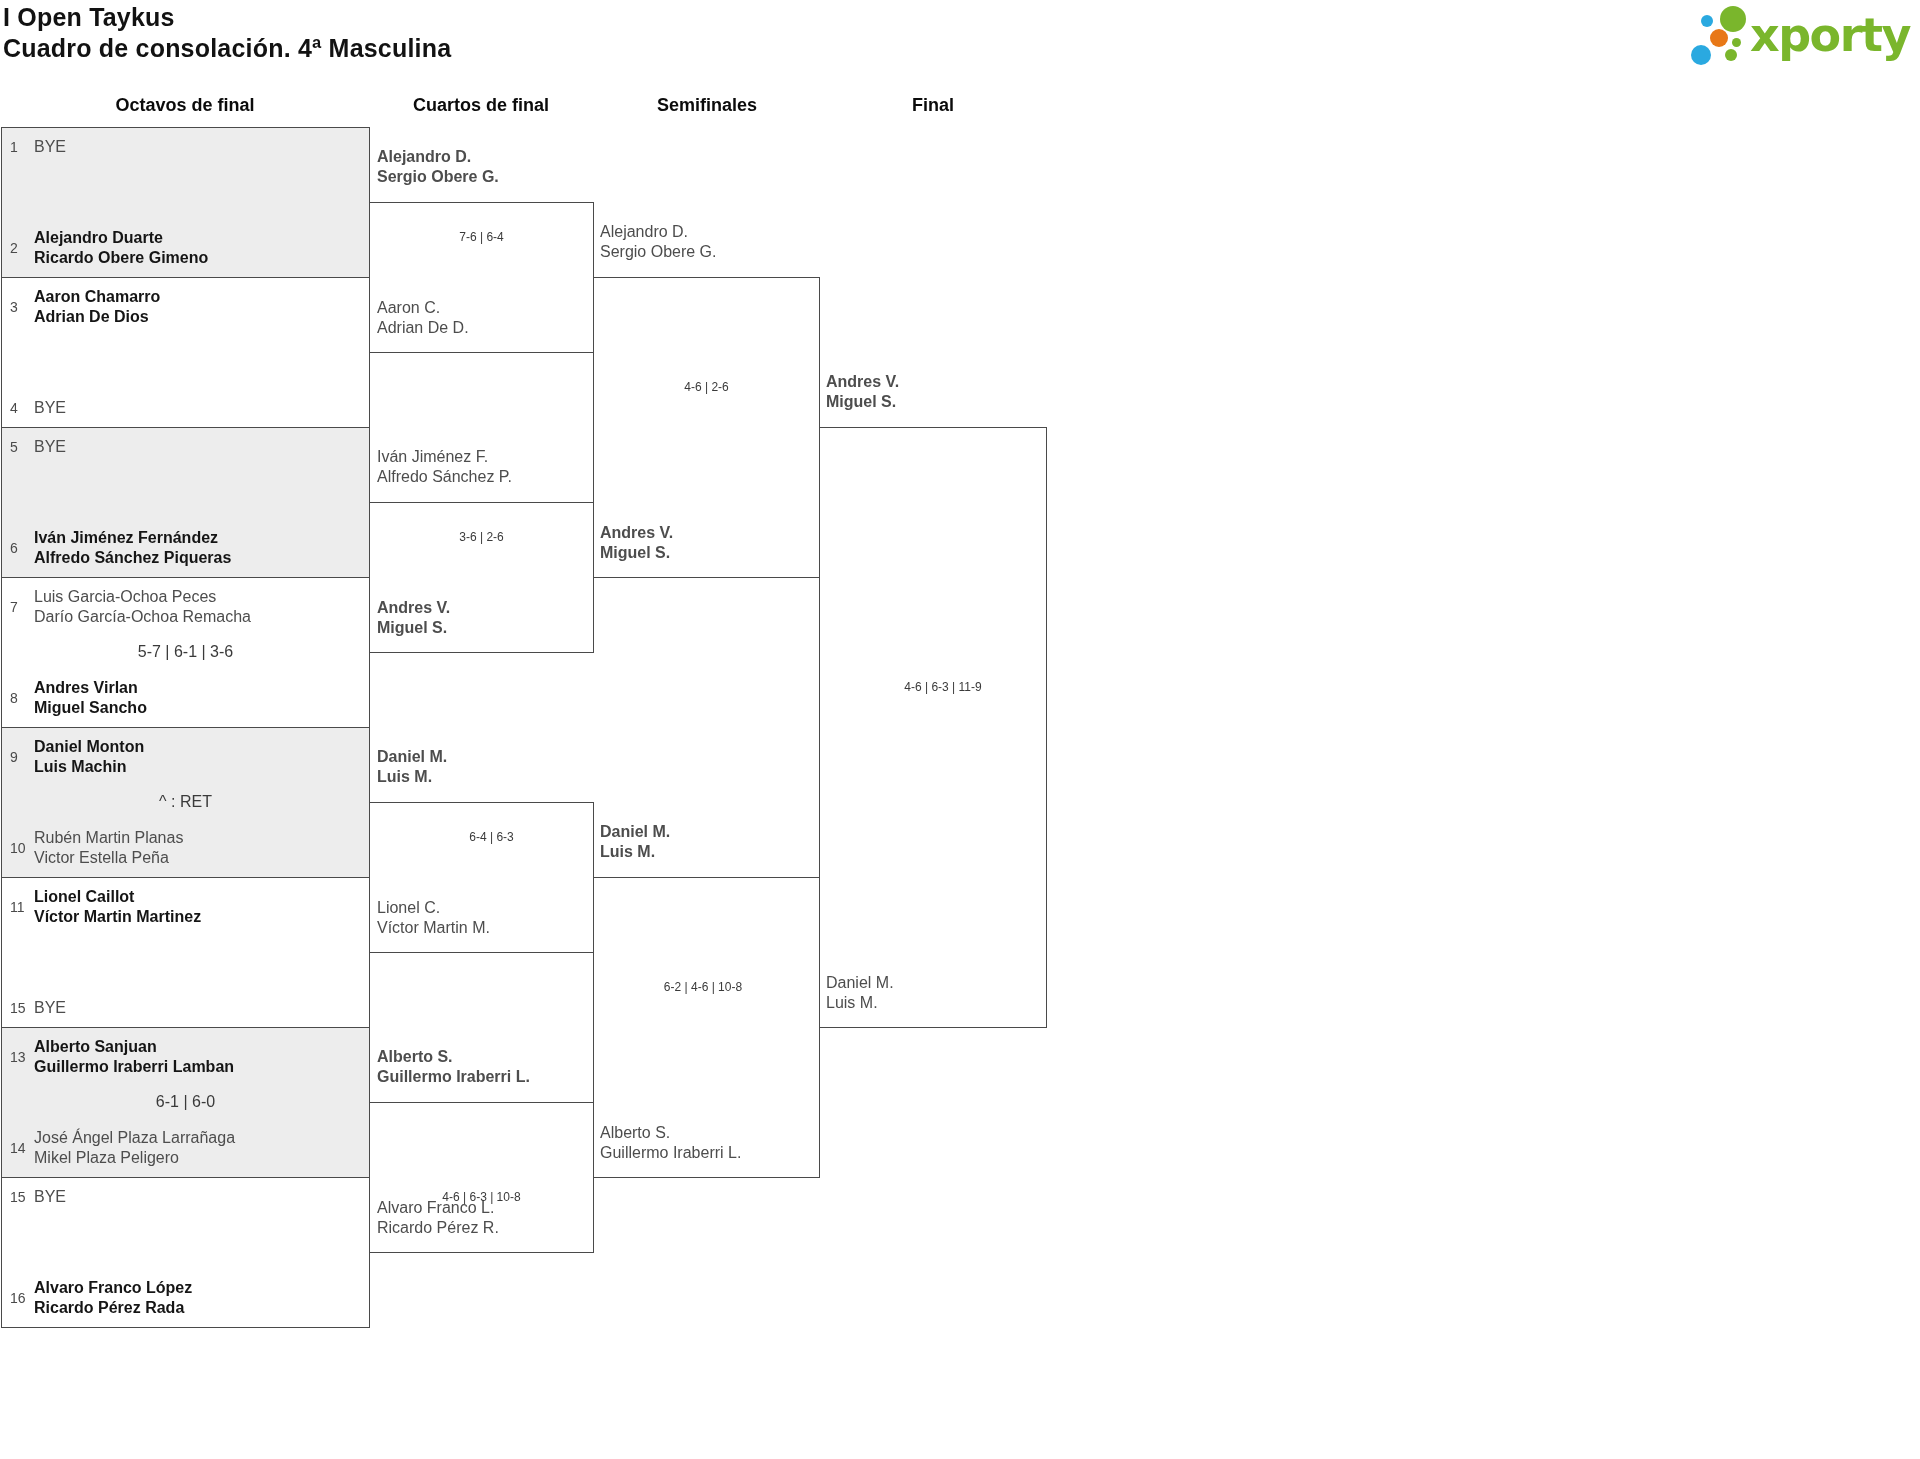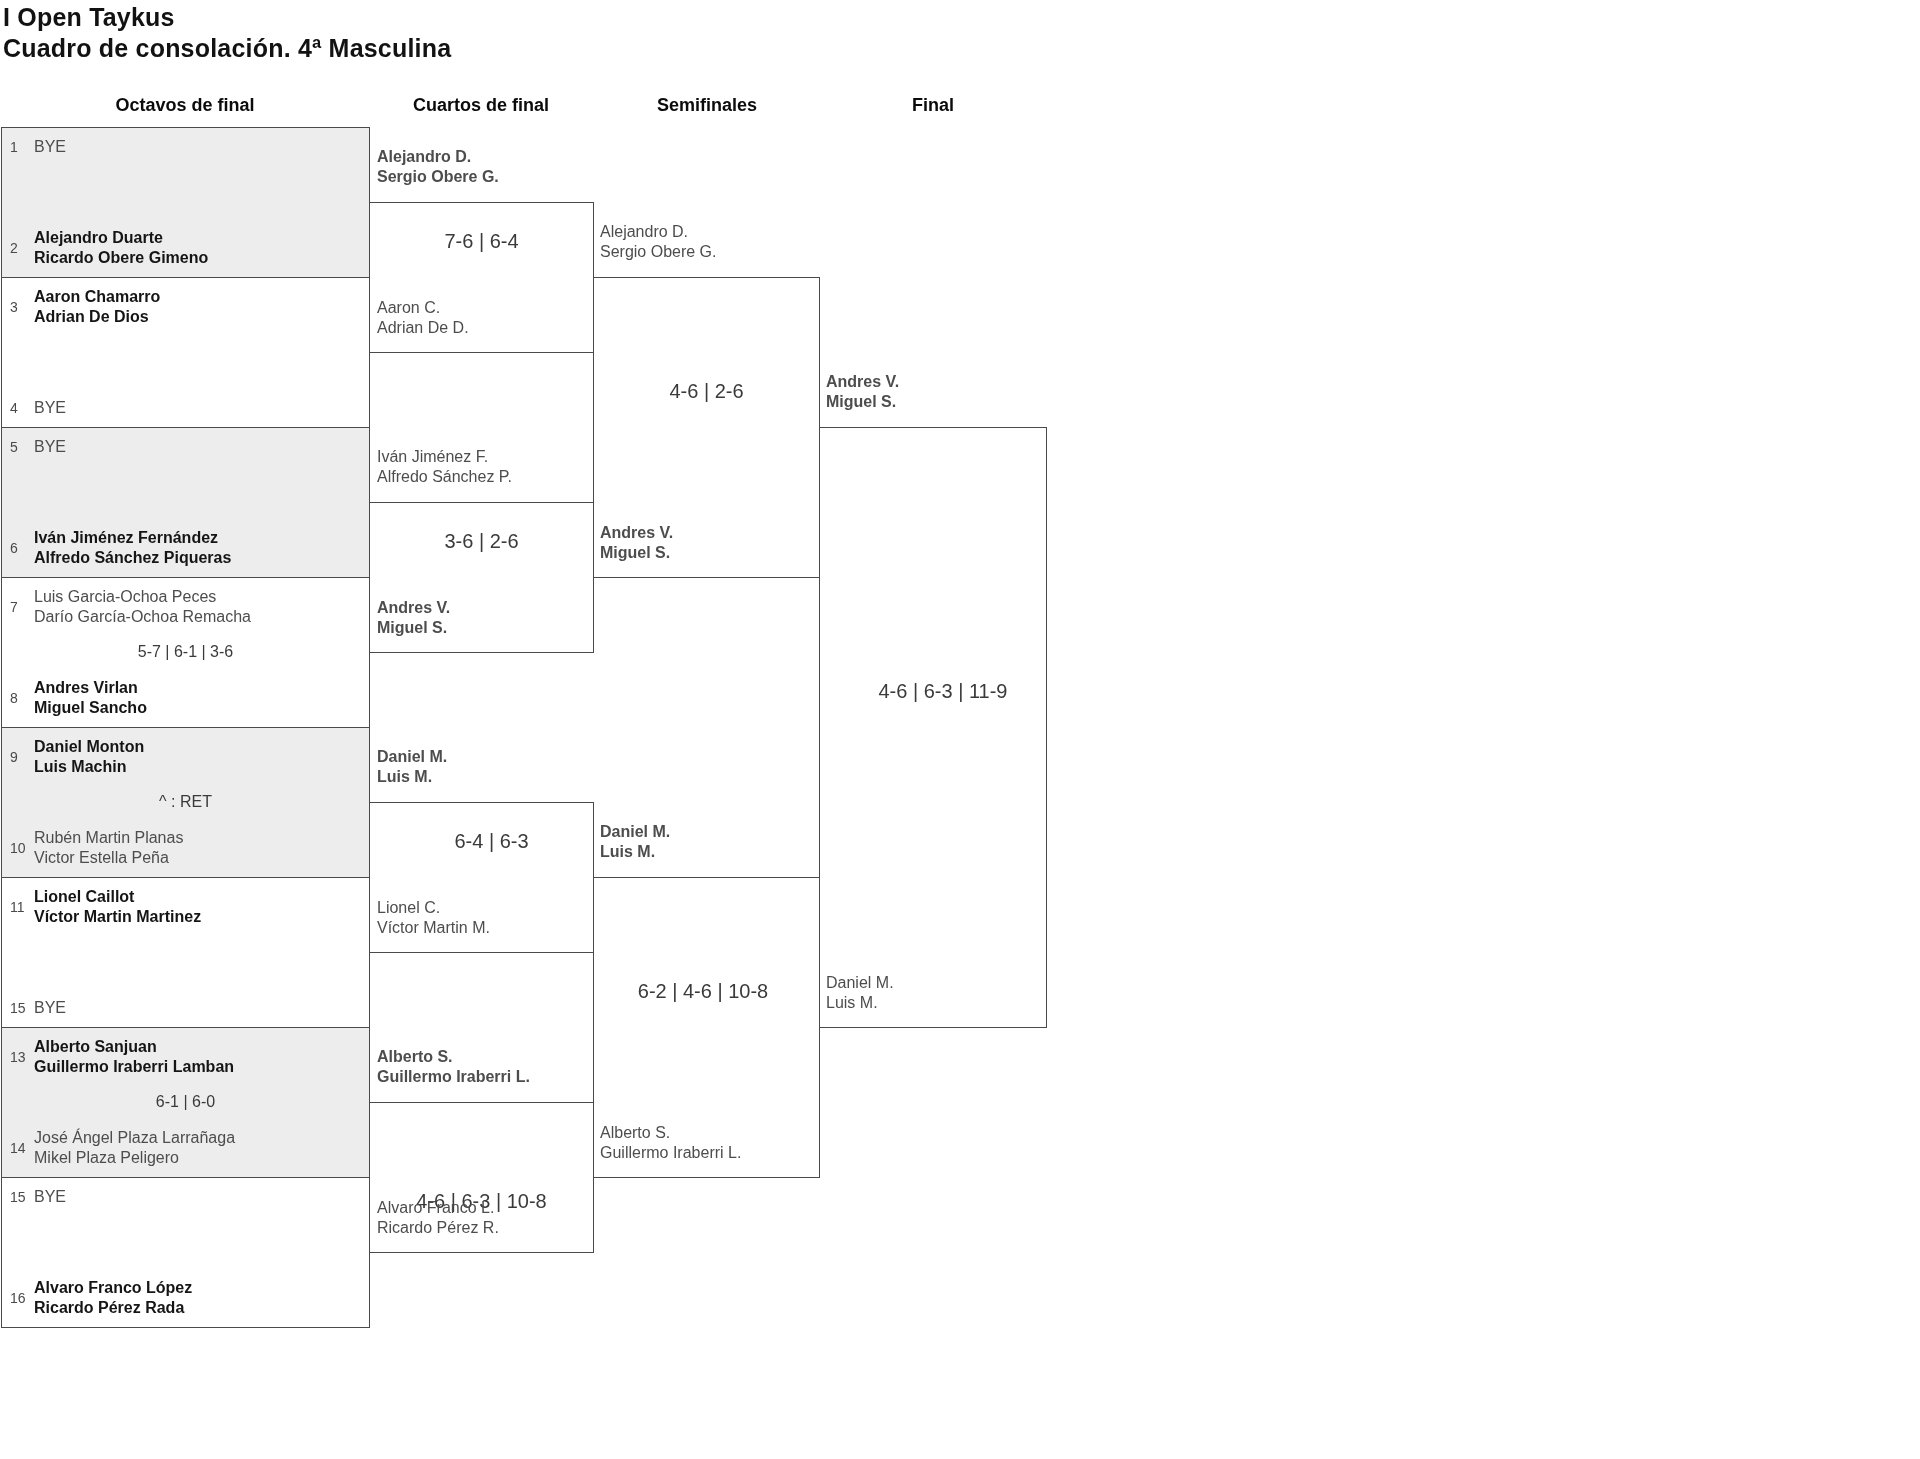--- a/index.html
+++ b/index.html
@@ -23,35 +23,44 @@
   .names span{display:block}
   .w{font-weight:700;color:#151515}
 
   .mscore{position:absolute;left:0;right:0;top:65px;text-align:center;font-size:16px;color:#3a3a3a}
 
   .rect{position:absolute;border:1px solid #4a4a4a;box-sizing:border-box}
 
   .lbl{position:absolute;font-size:16px;line-height:20px;color:#4d4d4d}
   .lbl span{display:block}
 
-  .sc{position:absolute;text-align:center;font-size:20px;color:#3a3a3a}
+  .sc{position:absolute;text-align:center;font-size:12px;color:#3a3a3a}
 
   .logo{position:absolute;left:1678px;top:2px;width:240px;height:72px}
   .dot{position:absolute;border-radius:50%}
   .logo-text{position:absolute;left:72px;top:6px;font-size:46px;font-weight:800;
              color:#7ab62c;letter-spacing:-1.5px;font-family:"DejaVu Sans",sans-serif}
 </style>
 </head>
 <body>
 
 <div class="page">
 
   <div class="title1">I Open Taykus</div>
   <div class="title2">Cuadro de consolación. 4ª Masculina</div>
 
+  <div class="logo">
+    <span class="dot" style="left:23px;top:13px;width:12px;height:12px;background:#2aa9e0"></span>
+    <span class="dot" style="left:42px;top:4px;width:26px;height:26px;background:#7ab62c"></span>
+    <span class="dot" style="left:32px;top:27px;width:18px;height:18px;background:#e87817"></span>
+    <span class="dot" style="left:54px;top:36px;width:9px;height:9px;background:#7ab62c"></span>
+    <span class="dot" style="left:13px;top:43px;width:20px;height:20px;background:#2aa9e0"></span>
+    <span class="dot" style="left:47px;top:47px;width:12px;height:12px;background:#7ab62c"></span>
+    <span class="logo-text">xporty</span>
+  </div>
 
   <div class="rh" style="left:35px">Octavos de final</div>
   <div class="rh" style="left:331px">Cuartos de final</div>
   <div class="rh" style="left:557px">Semifinales</div>
   <div class="rh" style="left:783px">Final</div>
 
   <div class="box g" style="top:127px">
     <div class="entry e-top">
       <span class="seed">1</span>
       <span class="names">

